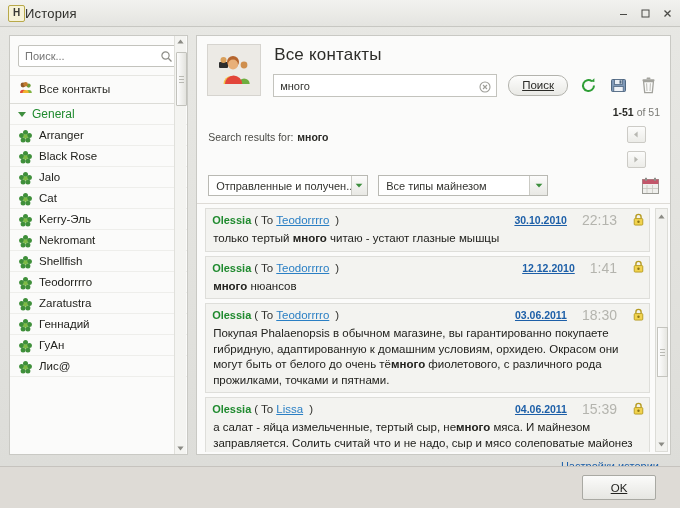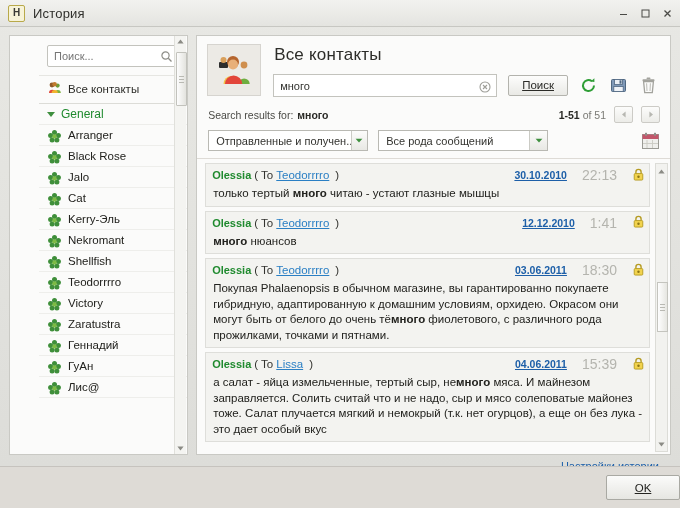--- a/index.html
+++ b/index.html
@@ -30,21 +30,20 @@
     background: #f7f3d8;
     border: 1px solid #b8a94a;
     border-radius: 2px;
     font-size: 10px; font-weight: bold;
     color: #3a3a35;
     display: flex; align-items: center; justify-content: center;
     line-height: 1;
     flex: 0 0 auto;
   }
   .title-text {
-    margin-left: 8px;
     font-size: 13px;
     color: #2f2f2b;
     letter-spacing: .2px;
   }
   .win-controls {
     position: absolute; right: 6px; top: 0;
     height: 26px; display: flex; align-items: center; gap: 9px;
   }
   .win-btn {
     width: 13px; height: 13px;
@@ -68,21 +67,20 @@
   }
 
   
   .sidebar {
     width: 182px;
     background: #fbfbfa;
     border: 1px solid #c9c9c4;
     box-sizing: border-box;
     display: flex; flex-direction: column;
     position: relative;
-    padding-left: 29px;
   }
   .sidebar-search-wrap {
     padding: 9px 8px 8px 8px;
   }
   .sb-search {
     position: relative;
     height: 20px;
     border: 1px solid #c3c3bd;
     background: #fff;
     border-radius: 2px;
@@ -220,39 +218,39 @@
   .clear-x {
     position: absolute; right: 5px; top: 4px;
     width: 12px; height: 12px;
   }
   .btn {
     font-family: "Liberation Sans", sans-serif;
     font-size: 11.5px;
     color: #2b2b27;
     background: linear-gradient(#fdfdfc,#e9e9e5);
     border: 1px solid #b3b3ad;
-    border-radius: 2px;
+    border-radius: 10px;
     padding: 3px 13px 4px 13px;
     cursor: default;
   }
   .btn .u { text-decoration: underline; }
   .tools {
     margin-left: auto;
     display: flex; align-items: center; gap: 11px;
     padding-right: 2px;
   }
   .tool { width: 19px; height: 19px; display:flex; align-items:center; justify-content:center; cursor: default;}
 
   .results-bar {
     display: flex; align-items: center;
     padding: 9px 10px 0 11px;
     font-size: 10.5px; color: #4a4a45;
   }
   .results-bar .q { font-weight: bold; color: #2a2a26; }
-  .pager { margin-left: auto; display: flex; align-items: center; gap: 8px; }
+  .pager { margin-left: auto; display: flex; align-items: center; gap: 8px; flex-direction: column; }
   .pager .count { font-size: 10.5px; color: #7a7a75; }
   .pager .count b { color: #2a2a26; }
   .pg-btn {
     width: 17px; height: 15px;
     background: linear-gradient(#fcfcfb,#ececE8);
     border: 1px solid #cccbc6;
     border-radius: 2px;
     display: flex; align-items: center; justify-content: center;
   }
 
@@ -365,21 +363,21 @@
     font-size: 11px; color: #1d5fa8; text-decoration: underline;
     cursor: default;
   }
   .footer {
     position: absolute;
     left: 0; right: 0; bottom: 0;
     height: 42px;
     background: #dedbd6;
     border-top: 1px solid #c6c3be;
     display: flex; align-items: center; justify-content: flex-end;
-    padding-right: 0;
+    padding-right: 24px;
     box-sizing: border-box;
   }
   .ok-btn {
     width: 72px; height: 23px;
     font-family: "Liberation Sans", sans-serif;
     font-size: 11.5px; color: #232320;
     background: linear-gradient(#fbfbfa,#e6e6e2);
     border: 1px solid #a9a9a3;
     border-radius: 2px;
     display: flex; align-items: center; justify-content: center;
@@ -530,31 +528,20 @@
             <div class="contact-row">
               <span class="flower"><svg viewBox="0 0 13 13" width="13" height="13">
                   <circle cx="6.5" cy="2.6" r="2.5" fill="#3f8f3a"></circle>
                   <circle cx="2.6" cy="5.4" r="2.5" fill="#3f8f3a"></circle>
                   <circle cx="10.4" cy="5.4" r="2.5" fill="#3f8f3a"></circle>
                   <circle cx="4.1" cy="10" r="2.5" fill="#3f8f3a"></circle>
                   <circle cx="8.9" cy="10" r="2.5" fill="#3f8f3a"></circle>
                   <circle cx="6.5" cy="6.4" r="2.2" fill="#7dbb45"></circle>
                 </svg></span>
               <span class="cname">Teodorrrro</span>
-            </div>
-            <div class="contact-row">
-              <span class="flower"><svg viewBox="0 0 13 13" width="13" height="13">
-                  <circle cx="6.5" cy="2.6" r="2.5" fill="#3f8f3a"></circle>
-                  <circle cx="2.6" cy="5.4" r="2.5" fill="#3f8f3a"></circle>
-                  <circle cx="10.4" cy="5.4" r="2.5" fill="#3f8f3a"></circle>
-                  <circle cx="4.1" cy="10" r="2.5" fill="#3f8f3a"></circle>
-                  <circle cx="8.9" cy="10" r="2.5" fill="#3f8f3a"></circle>
-                  <circle cx="6.5" cy="6.4" r="2.2" fill="#7dbb45"></circle>
-                </svg></span>
-              <span class="cname">Victory</span>
             </div>
             <div class="contact-row">
               <span class="flower"><svg viewBox="0 0 13 13" width="13" height="13">
                   <circle cx="6.5" cy="2.6" r="2.5" fill="#3f8f3a"></circle>
                   <circle cx="2.6" cy="5.4" r="2.5" fill="#3f8f3a"></circle>
                   <circle cx="10.4" cy="5.4" r="2.5" fill="#3f8f3a"></circle>
                   <circle cx="4.1" cy="10" r="2.5" fill="#3f8f3a"></circle>
                   <circle cx="8.9" cy="10" r="2.5" fill="#3f8f3a"></circle>
                   <circle cx="6.5" cy="6.4" r="2.2" fill="#7dbb45"></circle>
                 </svg></span>
@@ -689,21 +676,21 @@
         <div class="filter-row">
           <div class="combo c1">
             <span class="cval">Отправленные и получен...</span>
             <span class="carrow">
               <svg width="8" height="5" viewBox="0 0 8 5">
                   <path d="M0.6 0.8 L7.4 0.8 L4 4.4 Z" fill="#3e8f3e"></path>
                 </svg>
             </span>
           </div>
           <div class="combo c2">
-            <span class="cval">Все рода сообщений</span>
+            <span class="cval">Все типы майнезом</span>
             <span class="carrow">
               <svg width="8" height="5" viewBox="0 0 8 5">
                   <path d="M0.6 0.8 L7.4 0.8 L4 4.4 Z" fill="#3e8f3e"></path>
                 </svg>
             </span>
           </div>
           <div class="cal-btn">
             <svg width="19" height="18" viewBox="0 0 19 18">
               <rect x="1.5" y="2.5" width="16" height="14" fill="#efefec" stroke="#9a9a94" stroke-width="1"></rect>
               <rect x="1.5" y="2.5" width="16" height="4.5" fill="#c2566a"></rect>

